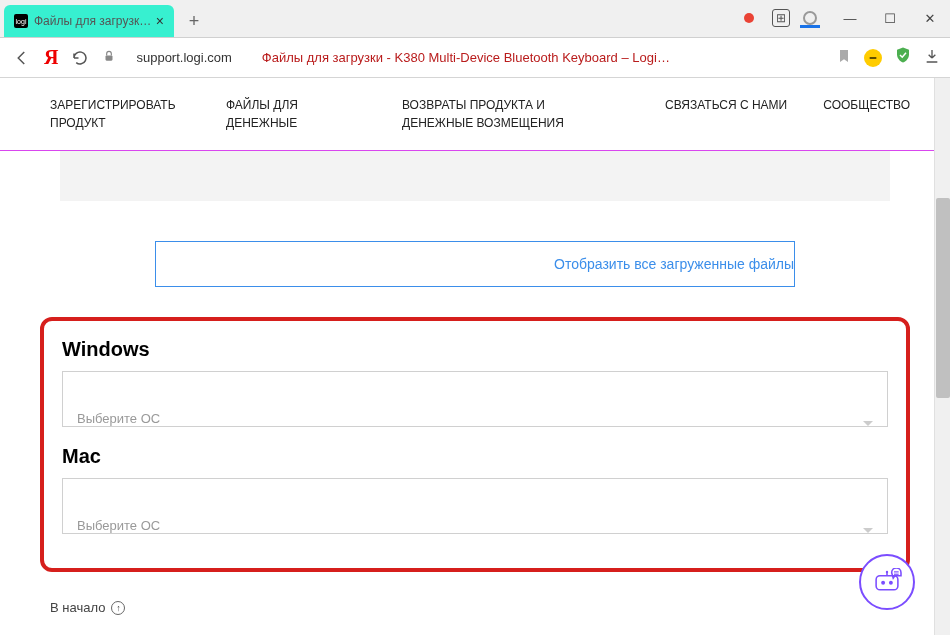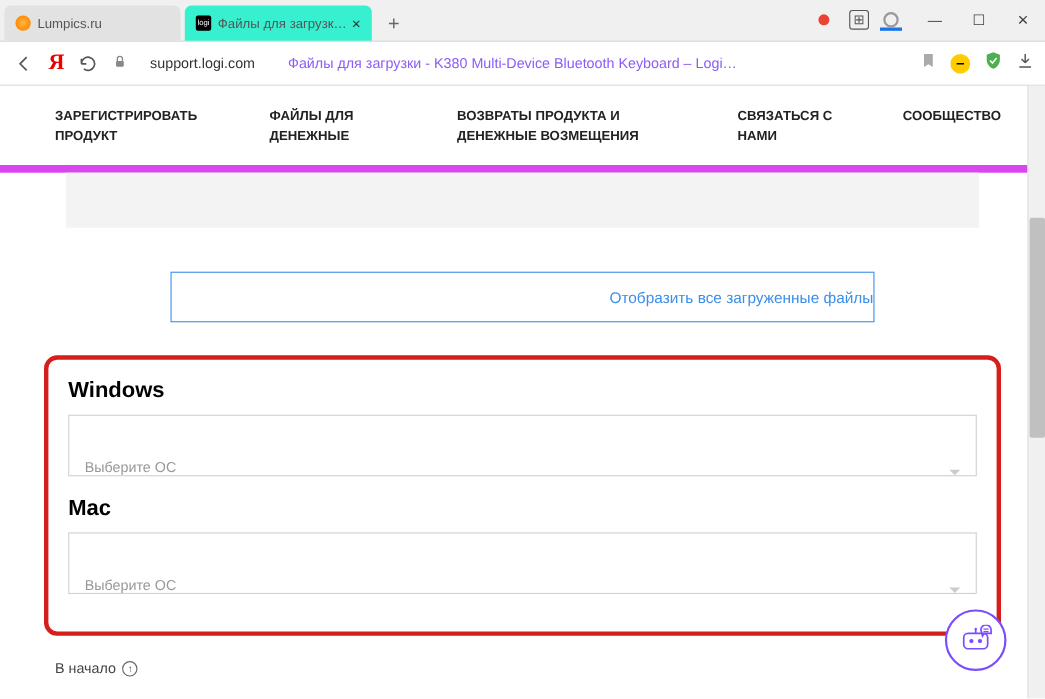--- a/index.html
+++ b/index.html
@@ -22,30 +22,30 @@
     .win-new { width: 18px; height: 18px; border: 1px solid #555; border-radius: 3px; display: flex; align-items: center; justify-content: center; font-size: 12px; color: #555; margin-right: 10px; }
     .win-prof { width: 20px; height: 20px; border-bottom: 3px solid #1a73e8; margin-right: 10px; display: flex; align-items: flex-end; justify-content: center; }
     .win-prof-inner { width: 14px; height: 14px; border: 2px solid #999; border-radius: 50%; }
 
     .addressbar { height: 40px; display: flex; align-items: center; padding: 0 10px; background: #fff; border-bottom: 1px solid #d5d5d5; gap: 10px; }
     .nav-btn { width: 24px; height: 24px; display: flex; align-items: center; justify-content: center; color: #555; }
     .yandex { font-size: 20px; font-weight: bold; color: #e00; font-family: Georgia, serif; }
     .url-area { flex: 1; display: flex; align-items: center; gap: 20px; font-size: 13px; color: #555; }
     .lock-icon { color: #888; }
     .url-domain { color: #333; }
-    .url-title { color: #8b5cf6; margin-left: 10px; }
+    .url-title { color: #b91c1c; margin-left: 10px; }
     .right-icons { display: flex; align-items: center; gap: 12px; }
     .bookmark-icon { color: #999; font-size: 16px; }
     .circle-yellow { width: 18px; height: 18px; border-radius: 50%; background: #ffcc00; display: flex; align-items: center; justify-content: center; }
     .shield-green { color: #4caf50; font-size: 18px; }
     .download-icon { color: #555; font-size: 16px; }
 
     
     .page { position: relative; height: 557px; overflow: hidden; background: #fff; }
-    .topnav { display: flex; padding: 18px 40px 18px 50px; border-bottom: 7px solid #d946ef; font-size: 12px; font-weight: bold; color: #222; gap: 55px; }
+    .topnav { display: flex; padding: 18px 40px 18px 50px; border-bottom: 1px solid #d946ef; font-size: 12px; font-weight: normal; color: #222; gap: 36px; }
     .topnav-item { max-width: 140px; line-height: 1.5; }
     .topnav-item:nth-child(3) { max-width: 200px; }
     .topnav-item:nth-child(4) { margin-left: auto; }
 
     .grey-block { height: 50px; background: #f3f3f3; margin: 0 60px 40px 60px; }
 
     .show-all { margin: 0 auto 30px; width: 640px; height: 46px; border: 1px solid #3b8eea; display: flex; align-items: center; justify-content: flex-end; color: #3b8eea; font-size: 14px; }
 
     .highlight-box { margin: 0 40px; border: 4px solid #d61f1c; border-radius: 12px; padding: 17px 18px 18px; }
     .os-section { margin-bottom: 18px; }
@@ -60,24 +60,20 @@
     .chat-btn { position: absolute; right: 35px; bottom: 25px; width: 56px; height: 56px; border: 2px solid #7b4dff; border-radius: 50%; display: flex; align-items: center; justify-content: center; background: #fff; }
     .chat-icon { width: 32px; height: 28px; position: relative; }
 
     .scrollbar { position: absolute; right: 0; top: 78px; width: 16px; height: 557px; background: #f0f0f0; border-left: 1px solid #e0e0e0; }
     .scroll-thumb { width: 14px; height: 200px; background: #c0c0c0; margin: 120px auto 0; border-radius: 2px; }
   </style>
 </head>
 <body>
 
 <div class="titlebar">
-  <div class="tab inactive">
-    <span class="tab-icon lumpics"></span>
-    <span class="tab-text">Lumpics.ru</span>
-  </div>
   <div class="tab active">
     <span class="tab-icon logi">logi</span>
     <span class="tab-text">Файлы для загрузки - K…</span>
     <span class="tab-close">×</span>
   </div>
   <div class="newtab">+</div>
   <div class="win-controls">
     <span class="win-dot"></span>
     <span class="win-new">⊞</span>
     <span class="win-prof">

